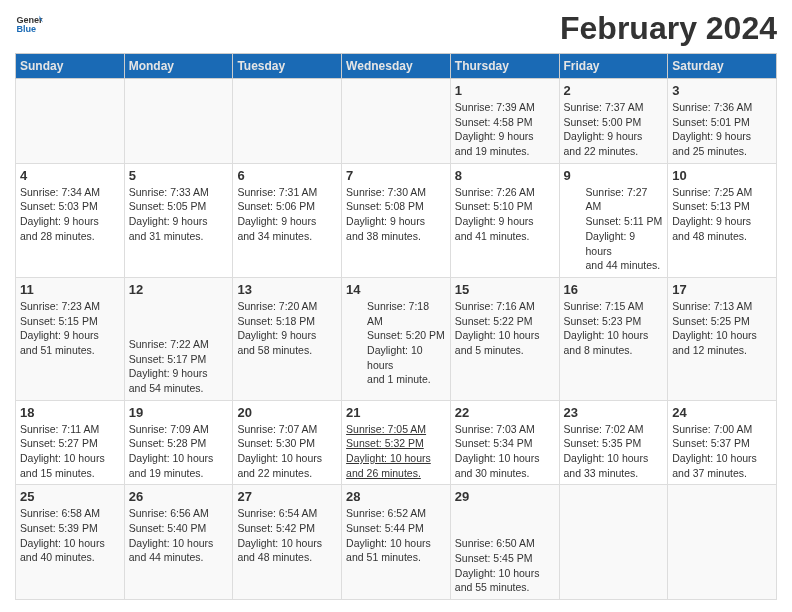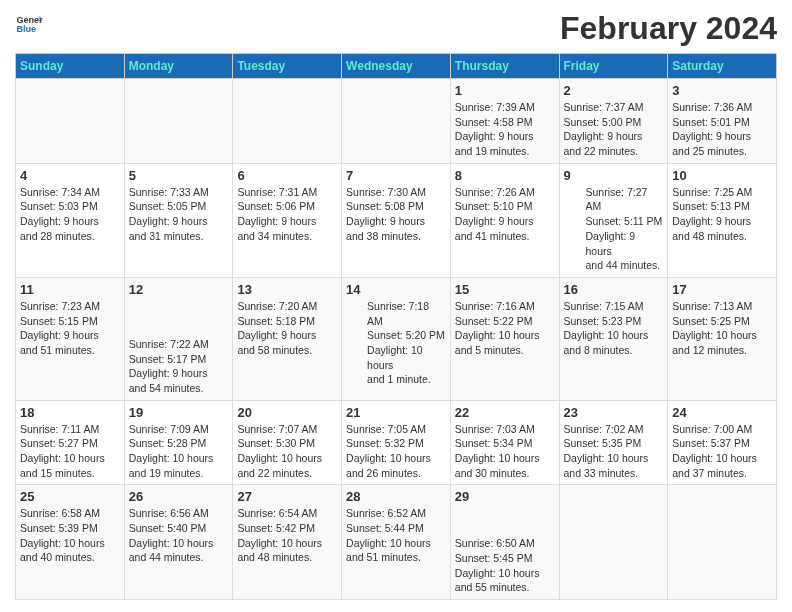--- a/index.html
+++ b/index.html
@@ -37,21 +37,21 @@
       font-size: 16px;
       color: #333;
     }
     table {
       width: 100%;
       border-collapse: collapse;
       table-layout: fixed;
     }
     thead th {
       background-color: #1a6ab5;
-      color: #5eead4;
+      color: #e5e5e5;
       font-size: 12px;
       font-weight: bold;
       padding: 5px 4px;
       text-align: left;
       border: 1px solid #ccc;
     }
     tbody td {
       vertical-align: top;
       font-size: 10.5px;
       color: #333;
@@ -248,21 +248,21 @@
         </td>
         <td>
           <span class="day-num">20</span>
           <div class="cell-content" style="white-space: pre-line;">Sunrise: 7:07 AM
 Sunset: 5:30 PM
 Daylight: 10 hours
 and 22 minutes.</div>
         </td>
         <td>
           <span class="day-num">21</span>
-          <div class="cell-content" style="white-space: pre-line;">Sunrise: 7:05 AM
+          <div class="cell-content" style="white-space: pre-line; text-decoration: underline;">Sunrise: 7:05 AM
 Sunset: 5:32 PM
 Daylight: 10 hours
 and 26 minutes.</div>
         </td>
         <td>
           <span class="day-num">22</span>
           <div class="cell-content" style="white-space: pre-line;">Sunrise: 7:03 AM
 Sunset: 5:34 PM
 Daylight: 10 hours
 and 30 minutes.</div>

